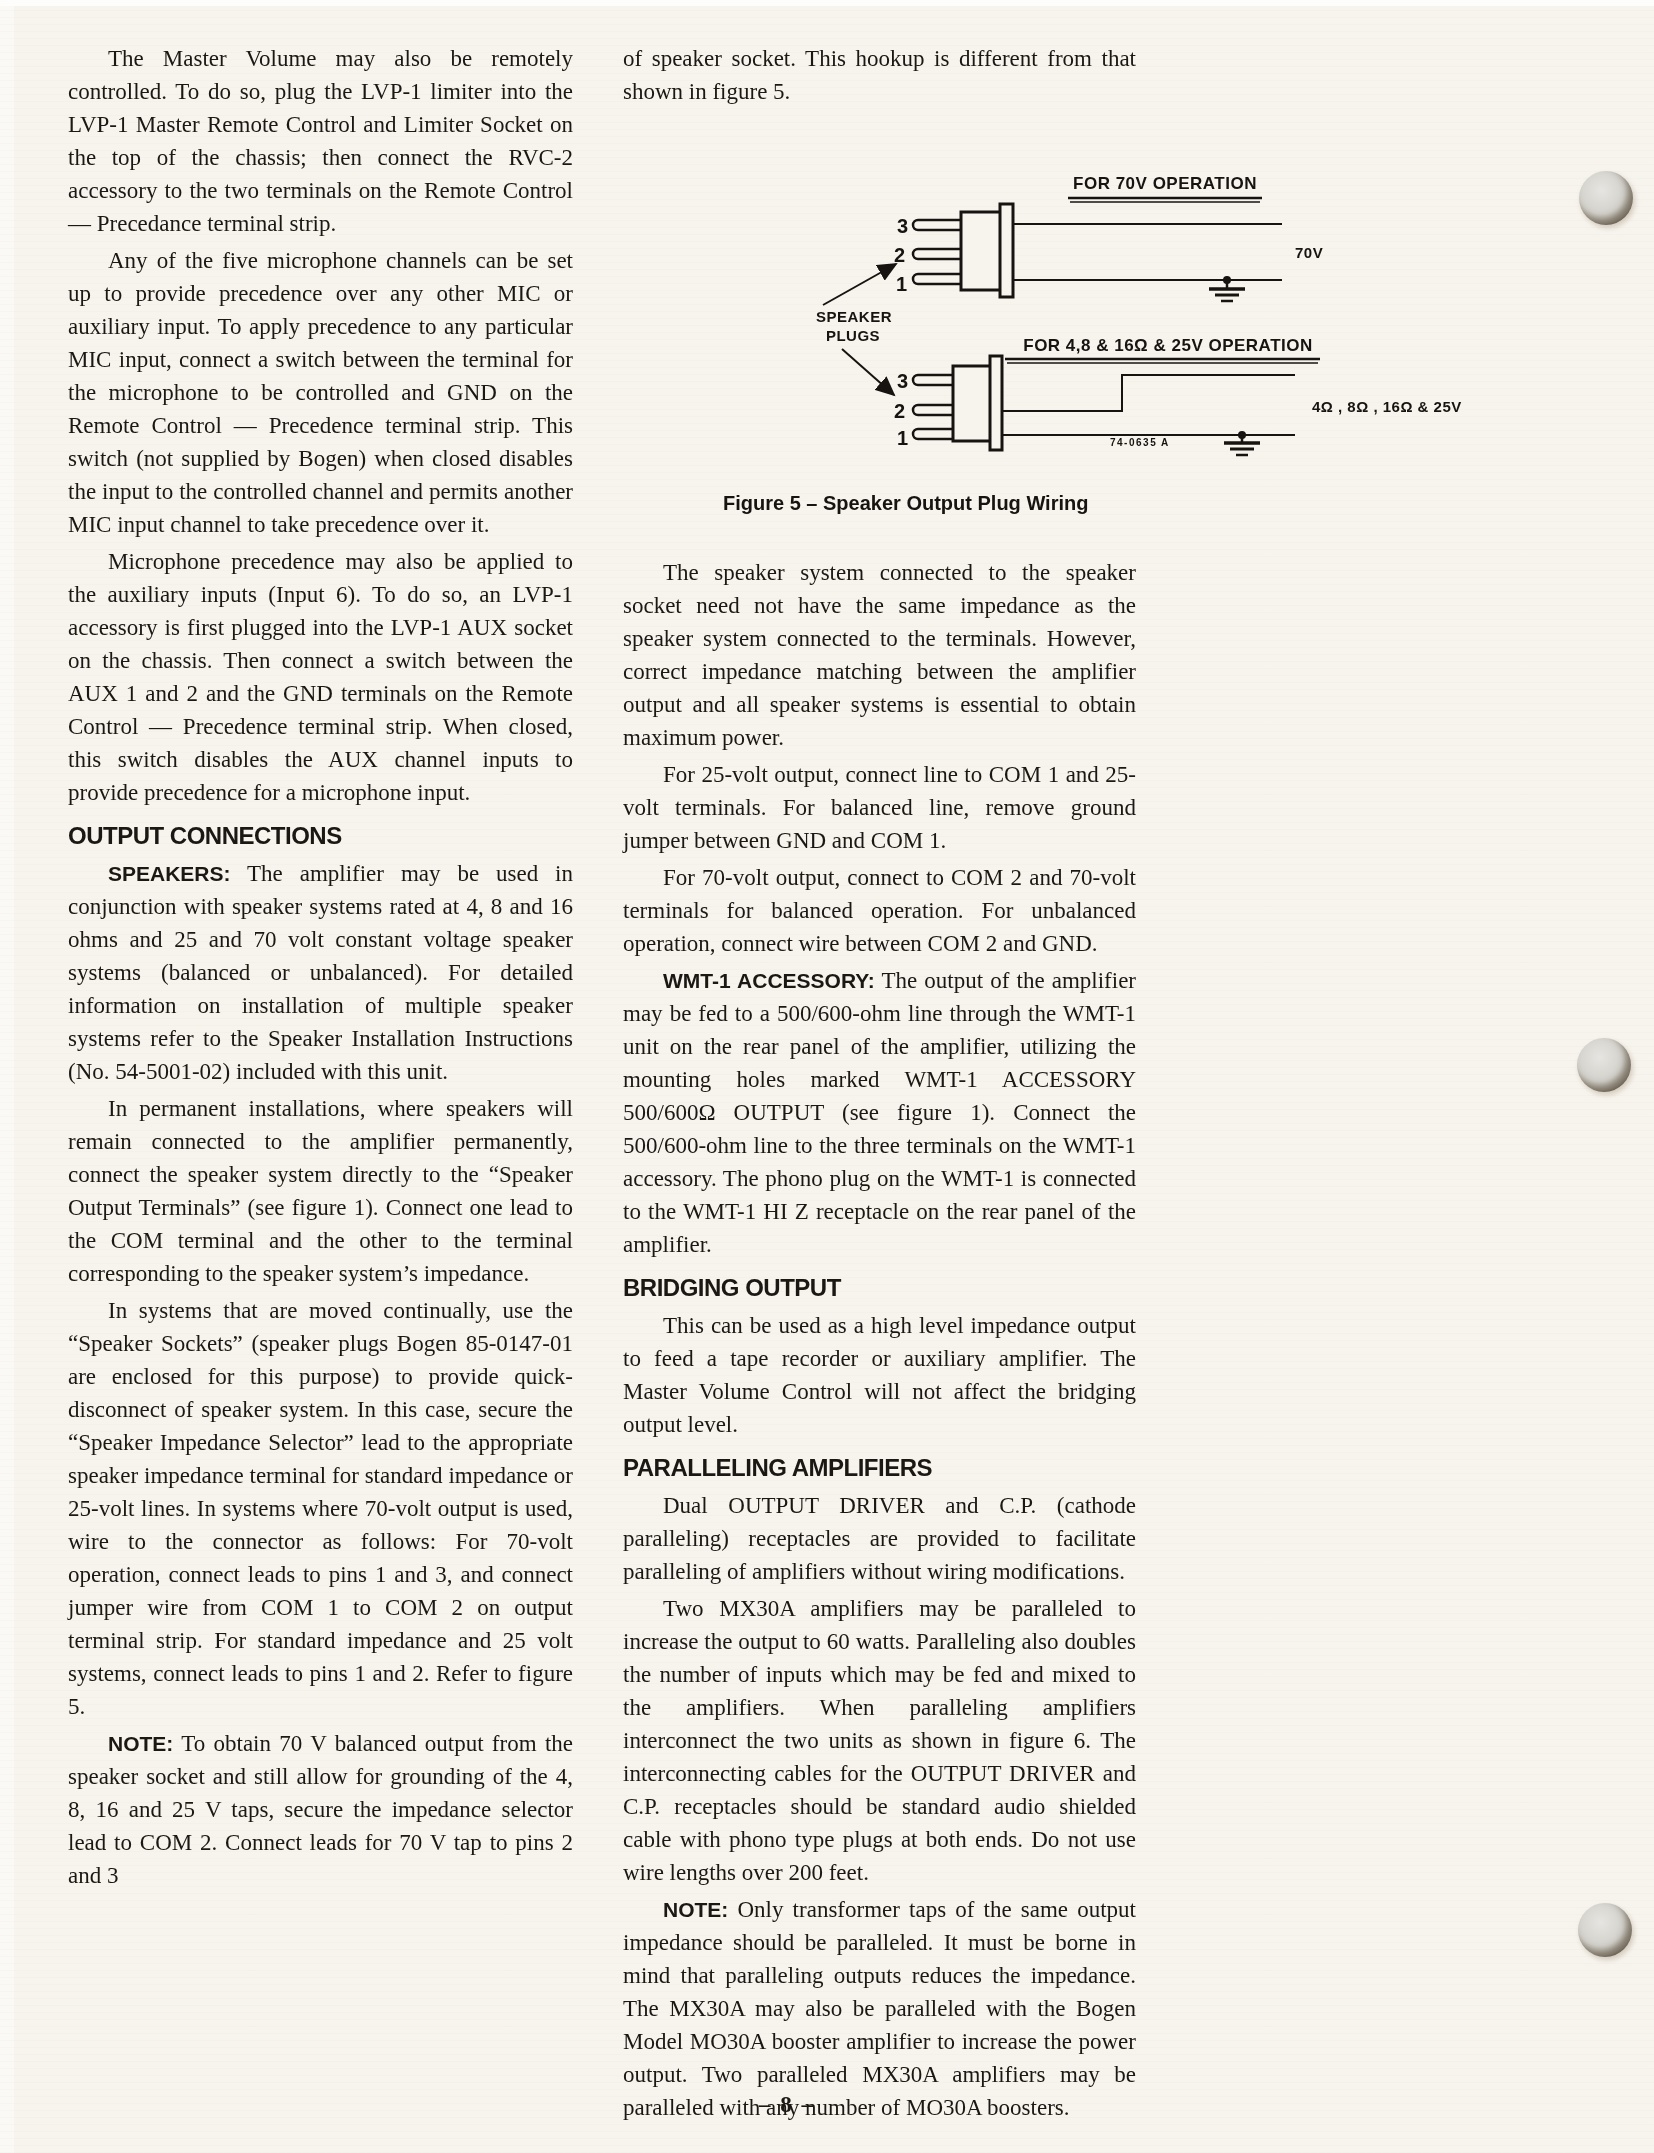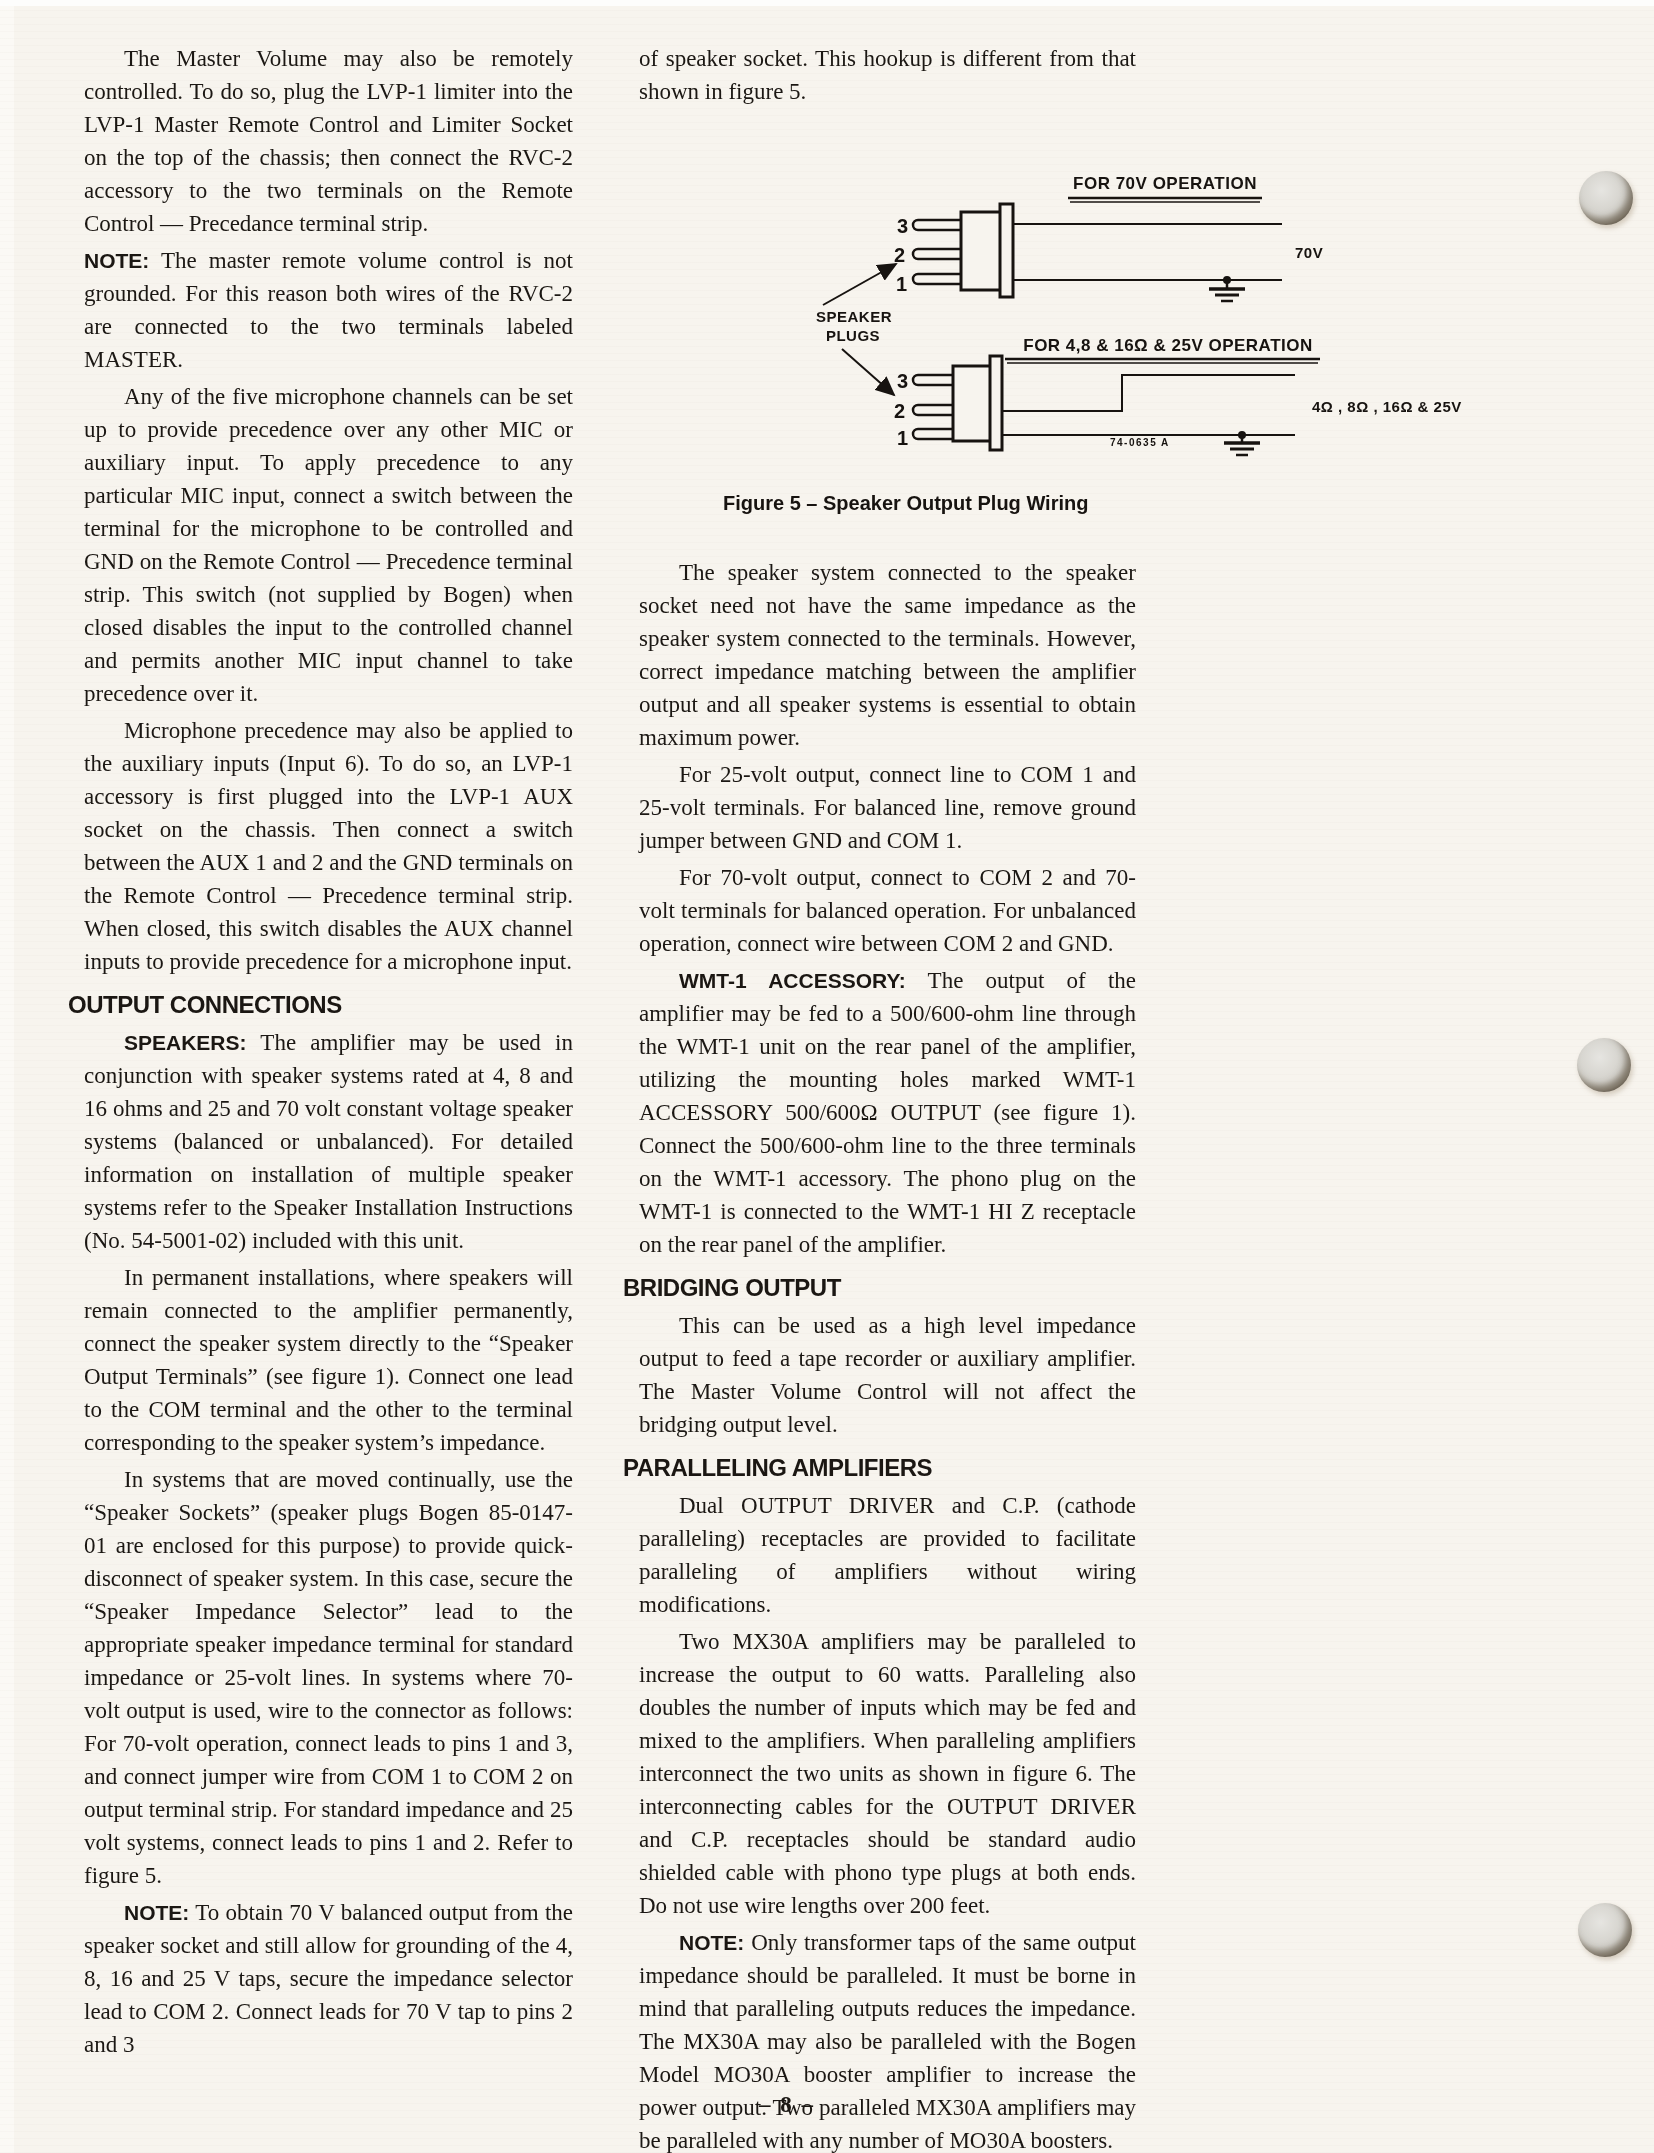--- a/index.html
+++ b/index.html
@@ -8,21 +8,21 @@
     width:1654px; height:2153px;
     background-color:#f7f4ee;
     background-image:
       repeating-linear-gradient(0deg, rgba(205,195,185,.07) 0 1px, transparent 1px 7px),
       linear-gradient(90deg, #fbf9f5 0 14px, transparent 14px);
     overflow:hidden;
     font-family:"Liberation Serif", serif;
     color:#1b1713;
   }
   .col { position:absolute; }
-  .col p { margin:0 0 4px 16px; font-size:23px; line-height:33px; text-align:justify; }
+  .col p { margin:0 0 4px 0; font-size:23px; line-height:33px; text-align:justify; }
   .col p.ind { text-indent:40px; }
   .lead { font-family:"Liberation Sans", sans-serif; font-weight:700; font-size:21px; }
   h2 {
     font-family:"Liberation Sans", sans-serif; font-weight:700;
     font-size:24px; letter-spacing:-0.5px; margin:12px 0 6px 0; line-height:30px;
   }
   .col-left  { left:68px;  top:42px; width:505px; }
   .col-right-top { left:623px; top:42px; width:513px; }
   .col-right { left:623px; top:556px; width:513px; }
 
@@ -55,21 +55,20 @@
   .edge-top { position:absolute; left:0; top:0; width:100%; height:6px; background:#fdfdfc; }
 </style>
 </head>
 <body>
 
 <div class="page">
   <div class="edge-top"></div>
 
   <div class="col col-left">
     <p class="ind">The Master Volume may also be remotely controlled. To do so, plug the LVP-1 limiter into the LVP-1 Master Remote Control and Limiter Socket on the top of the chassis; then connect the RVC-2 accessory to the two terminals on the Remote Control — Precedance terminal strip.</p>
-    <p><b class="lead">NOTE:</b><span> The master remote volume control is not grounded. For this reason both wires of the RVC-2 are connected to the two terminals labeled MASTER.</span></p>
     <p class="ind">Any of the five microphone channels can be set up to provide precedence over any other MIC or auxiliary input. To apply precedence to any particular MIC input, connect a switch between the terminal for the microphone to be controlled and GND on the Remote Control — Precedence terminal strip. This switch (not supplied by Bogen) when closed disables the input to the controlled channel and permits another MIC input channel to take precedence over it.</p>
     <p class="ind">Microphone precedence may also be applied to the auxiliary inputs (Input 6). To do so, an LVP-1 accessory is first plugged into the LVP-1 AUX socket on the chassis. Then connect a switch between the AUX 1 and 2 and the GND terminals on the Remote Control — Precedence terminal strip. When closed, this switch disables the AUX channel inputs to provide precedence for a microphone input.</p>
     <h2>OUTPUT CONNECTIONS</h2>
     <p class="ind"><b class="lead">SPEAKERS:</b><span> The amplifier may be used in conjunction with speaker systems rated at 4, 8 and 16 ohms and 25 and 70 volt constant voltage speaker systems (balanced or unbalanced). For detailed information on installation of multiple speaker systems refer to the Speaker Installation Instructions (No. 54-5001-02) included with this unit.</span></p>
     <p class="ind">In permanent installations, where speakers will remain connected to the amplifier permanently, connect the speaker system directly to the “Speaker Output Terminals” (see figure 1). Connect one lead to the COM terminal and the other to the terminal corresponding to the speaker system’s impedance.</p>
     <p class="ind">In systems that are moved continually, use the “Speaker Sockets” (speaker plugs Bogen 85-0147-01 are enclosed for this purpose) to provide quick-disconnect of speaker system. In this case, secure the “Speaker Impedance Selector” lead to the appropriate speaker impedance terminal for standard impedance or 25-volt lines. In systems where 70-volt output is used, wire to the connector as follows: For 70-volt operation, connect leads to pins 1 and 3, and connect jumper wire from COM 1 to COM 2 on output terminal strip. For standard impedance and 25 volt systems, connect leads to pins 1 and 2. Refer to figure 5.</p>
     <p class="ind"><b class="lead">NOTE:</b><span> To obtain 70 V balanced output from the speaker socket and still allow for grounding of the 4, 8, 16 and 25 V taps, secure the impedance selector lead to COM 2. Connect leads for 70 V tap to pins 2 and 3</span></p>
   </div>
 
   <div class="col col-right-top">

